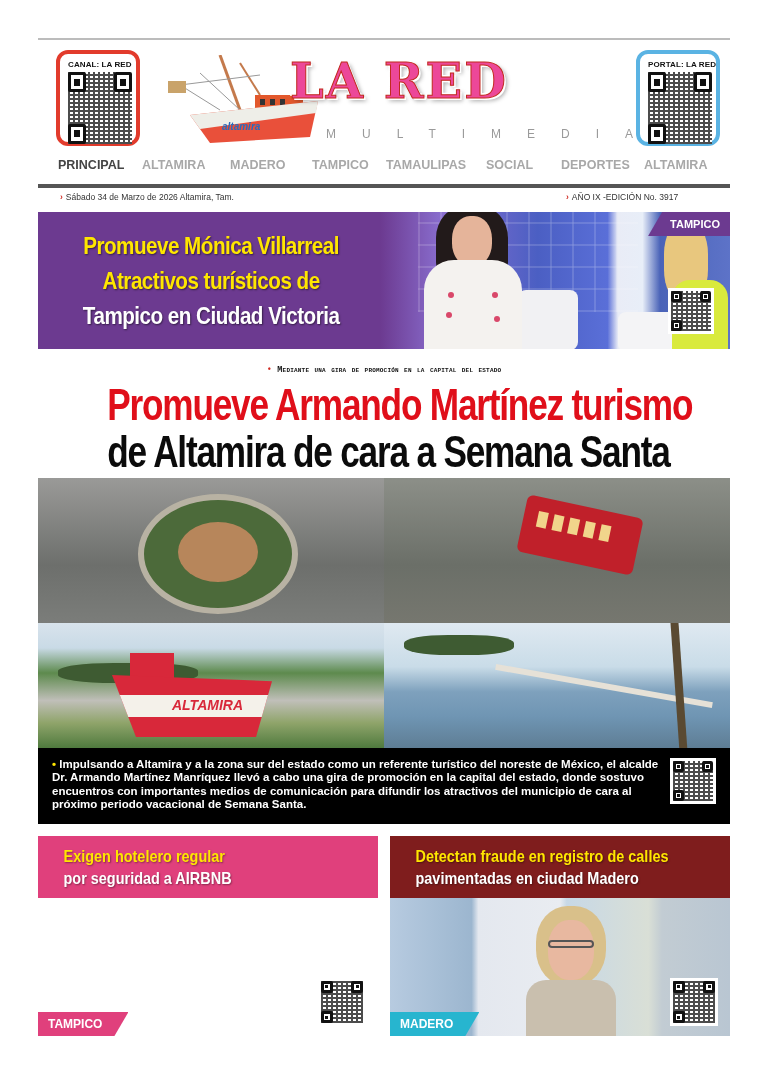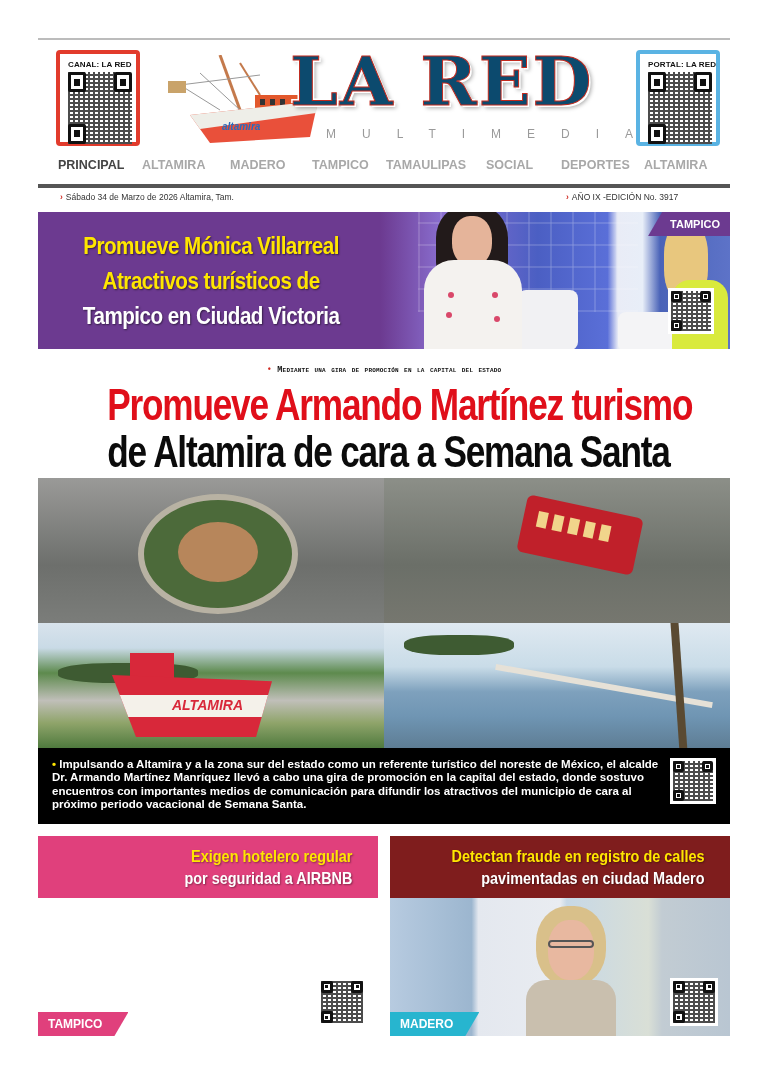--- a/index.html
+++ b/index.html
@@ -2,39 +2,39 @@
 <html><head>
 <meta charset="utf-8">
 <style>
   * { box-sizing: border-box; margin: 0; padding: 0; }
   html, body { width: 768px; height: 1068px; background: #ffffff; overflow: hidden; }
   body { font-family: "Liberation Sans", "DejaVu Sans", sans-serif; color: #222; position: relative; }
 
   .top-rule { position: absolute; left: 38px; top: 38px; width: 692px; height: 2px; background: #bcbcbc; }
 
   
-  .qr-badge { position: absolute; width: 84px; height: 96px; border-radius: 4px; background: #fff; padding: 6px 8px; }
+  .qr-badge { position: absolute; width: 84px; height: 96px; border-radius: 12px; background: #fff; padding: 6px 8px; }
   .qr-badge.red { left: 56px; top: 50px; border: 4px solid #e23b2c; }
   .qr-badge.blue { left: 636px; top: 50px; border: 4px solid #5ab3e3; }
   .qr-badge .label { font-size: 8px; font-weight: bold; text-align: center; color: #111; letter-spacing: 0.1px; margin-bottom: 3px; white-space: nowrap; }
   .qr { position: relative; background: #fff; }
   .qr .pattern { width: 100%; height: 100%;
     background-image:
       repeating-linear-gradient(90deg, #111 0 2px, transparent 2px 5px),
       repeating-linear-gradient(0deg, #111 0 2px, transparent 2px 4px);
     opacity: 0.75; }
   .qr .finder { position: absolute; width: 28%; height: 28%; border: 3px solid #111; background: #fff; border-radius: 2px; }
   .qr .finder::after { content: ""; position: absolute; left: 25%; top: 25%; width: 50%; height: 50%; background: #111; }
   .qr .f1 { left: 0; top: 0; } .qr .f2 { right: 0; top: 0; } .qr .f3 { left: 0; bottom: 0; }
   .qr-badge .qr { width: 64px; height: 72px; margin: 0 auto; }
 
   
   .boat { position: absolute; left: 160px; top: 55px; width: 160px; height: 90px; }
   .logo-title { position: absolute; left: 290px; top: 40px; width: 320px; height: 82px;
-    font-family: "DejaVu Serif", serif; font-weight: bold; font-size: 68px; line-height: 82px; color: #0c4a6e;
+    font-family: "DejaVu Serif", serif; font-weight: bold; font-size: 48px; line-height: 82px; color: #ec4899;
     letter-spacing: 2px; text-shadow: 0 0 0 #fff, 2px 2px 0 #fff, -2px -2px 0 #fff, 3px 3px 4px rgba(0,0,0,0.35);
     -webkit-text-stroke: 1px #c22a1e; white-space: nowrap; }
   .logo-sub { position: absolute; left: 326px; top: 127px; width: 260px; font-size: 12px; color: #9a9a9a; letter-spacing: 26px; white-space: nowrap; }
 
   
   .nav { position: absolute; left: 38px; top: 158px; width: 692px; height: 18px; }
   .nav a { position: absolute; top: 0; font-size: 12.5px; font-weight: bold; color: #a8a8a8; text-decoration: none; white-space: nowrap; }
   .nav a.active { color: #444; }
   .nav-rule { position: absolute; left: 38px; top: 184px; width: 692px; height: 4px; background: #555; }
 
@@ -95,21 +95,21 @@
   .trees { position: absolute; left: 20px; top: 40px; width: 140px; height: 20px; background: #3e5b32; border-radius: 40%; }
   .caption { position: absolute; left: 0; top: 270px; width: 692px; height: 76px; background: #000; padding: 10px 70px 0 14px; }
   .caption p { color: #fff; font-size: 11.5px; line-height: 13.3px; font-weight: bold; }
   .caption .dot { color: #ffe600; }
   .caption .qr-small { right: 14px; top: 10px; }
 
   
   .card { position: absolute; top: 836px; width: 340px; height: 200px; overflow: hidden; }
   .card.left { left: 38px; }
   .card.right { left: 390px; }
-  .card .head { position: absolute; left: 0; top: 0; width: 100%; height: 62px; text-align: right; padding-top: 10px; }
+  .card .head { position: absolute; left: 0; top: 0; width: 100%; height: 62px; text-align: left; padding-top: 10px; }
   .card.left .head { background: #e0407c; }
   .card.right .head { background: #7f1d1d; }
   .card .head .y { display: block; color: #ffe600; font-weight: bold; font-size: 17px; line-height: 22px; transform: scaleX(0.85); text-shadow: 1px 1px 2px rgba(0,0,0,0.4); white-space: nowrap; }
   .card .head .w { display: block; color: #ffffff; font-weight: bold; font-size: 17px; line-height: 22px; transform: scaleX(0.85); text-shadow: 1px 1px 2px rgba(0,0,0,0.4); white-space: nowrap; }
   .card .img { position: absolute; left: 0; top: 62px; width: 100%; height: 138px; }
   .card.left .img { background: linear-gradient(90deg, #b79b8e 0%, #d3b7a7 20%, #eef0f2 22%, #f2f2f2 75%, #bcd3e4 78%, #88b5d6 100%); }
   .card.right .img { background: linear-gradient(90deg, #b7cbe0 0%, #9cb6cf 24%, #e4e8ef 26%, #e9ecf1 50%, #c7d8e6 52%, #d9dfd6 76%, #c2ccd3 80%, #b9c6d2 100%); }
   .hotel { position: absolute; left: 66px; top: 0; width: 200px; height: 138px; }
   .hotel .band { position: absolute; left: 0; width: 100%; height: 12px; background: #2f62a8; }
   .hotel .base { position: absolute; left: 0; bottom: 0; width: 100%; height: 56px; background: #8b5f4a; }

